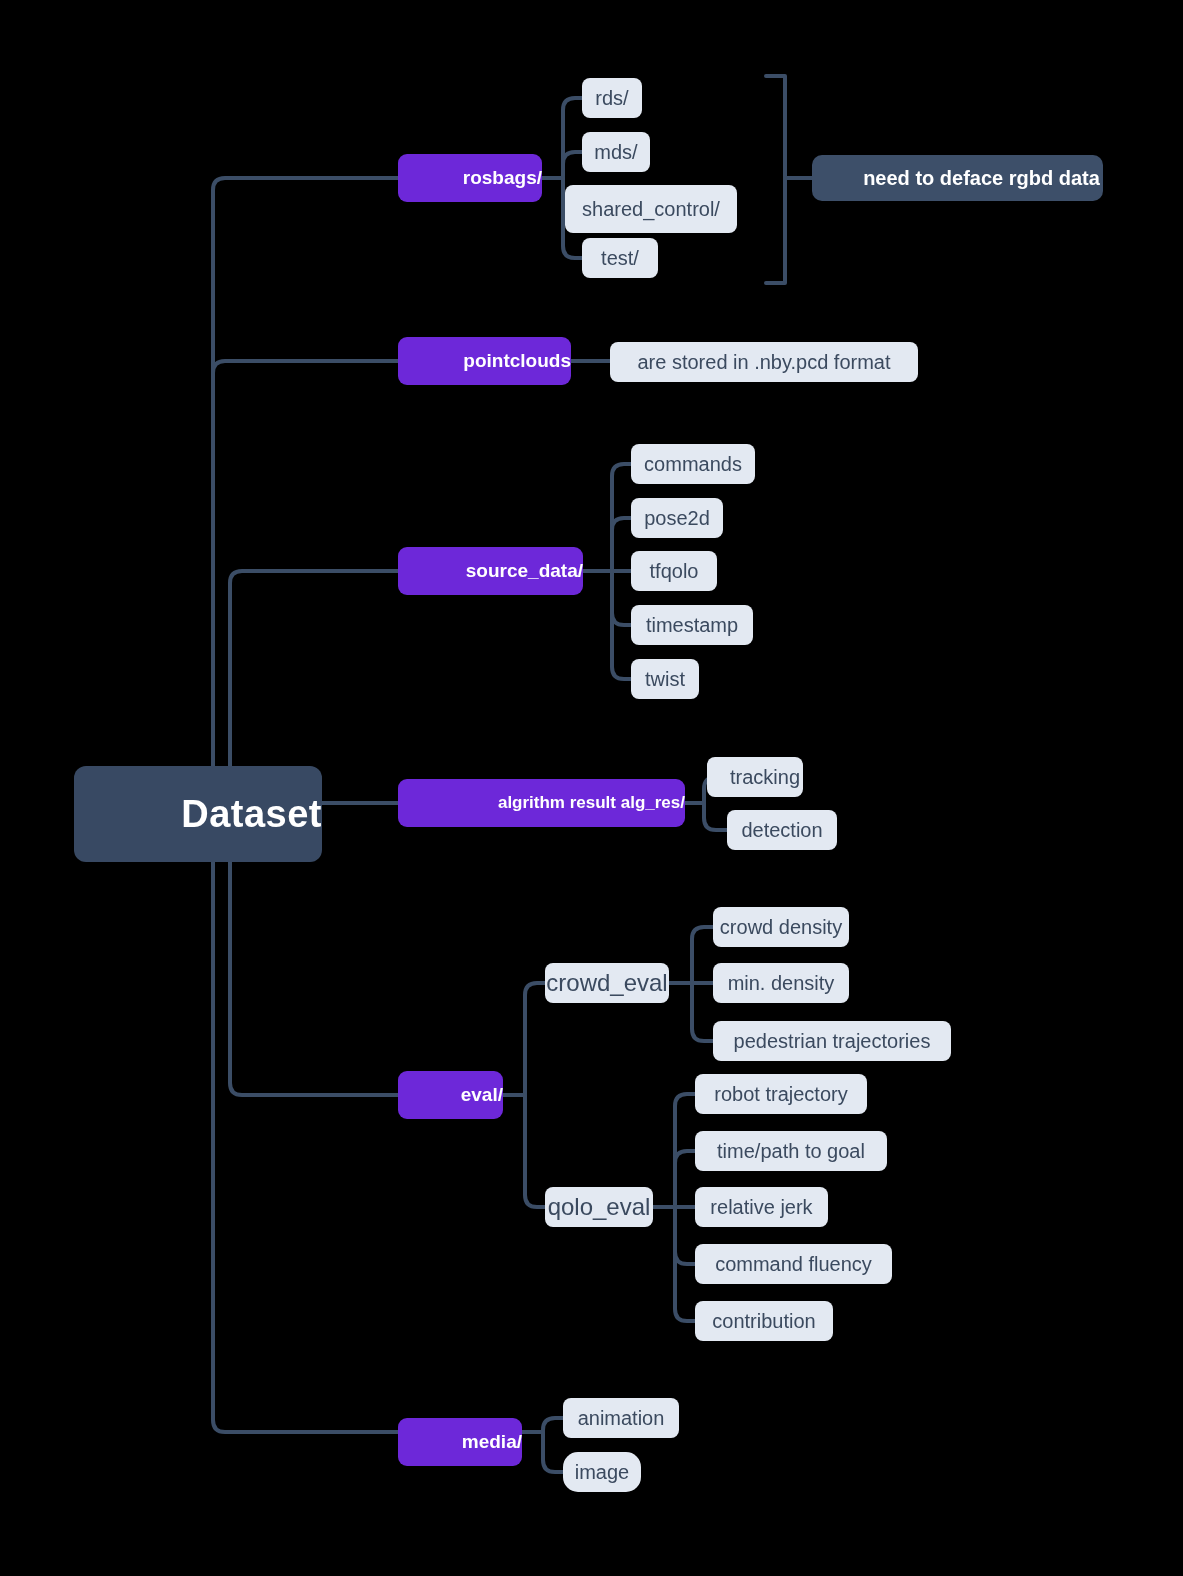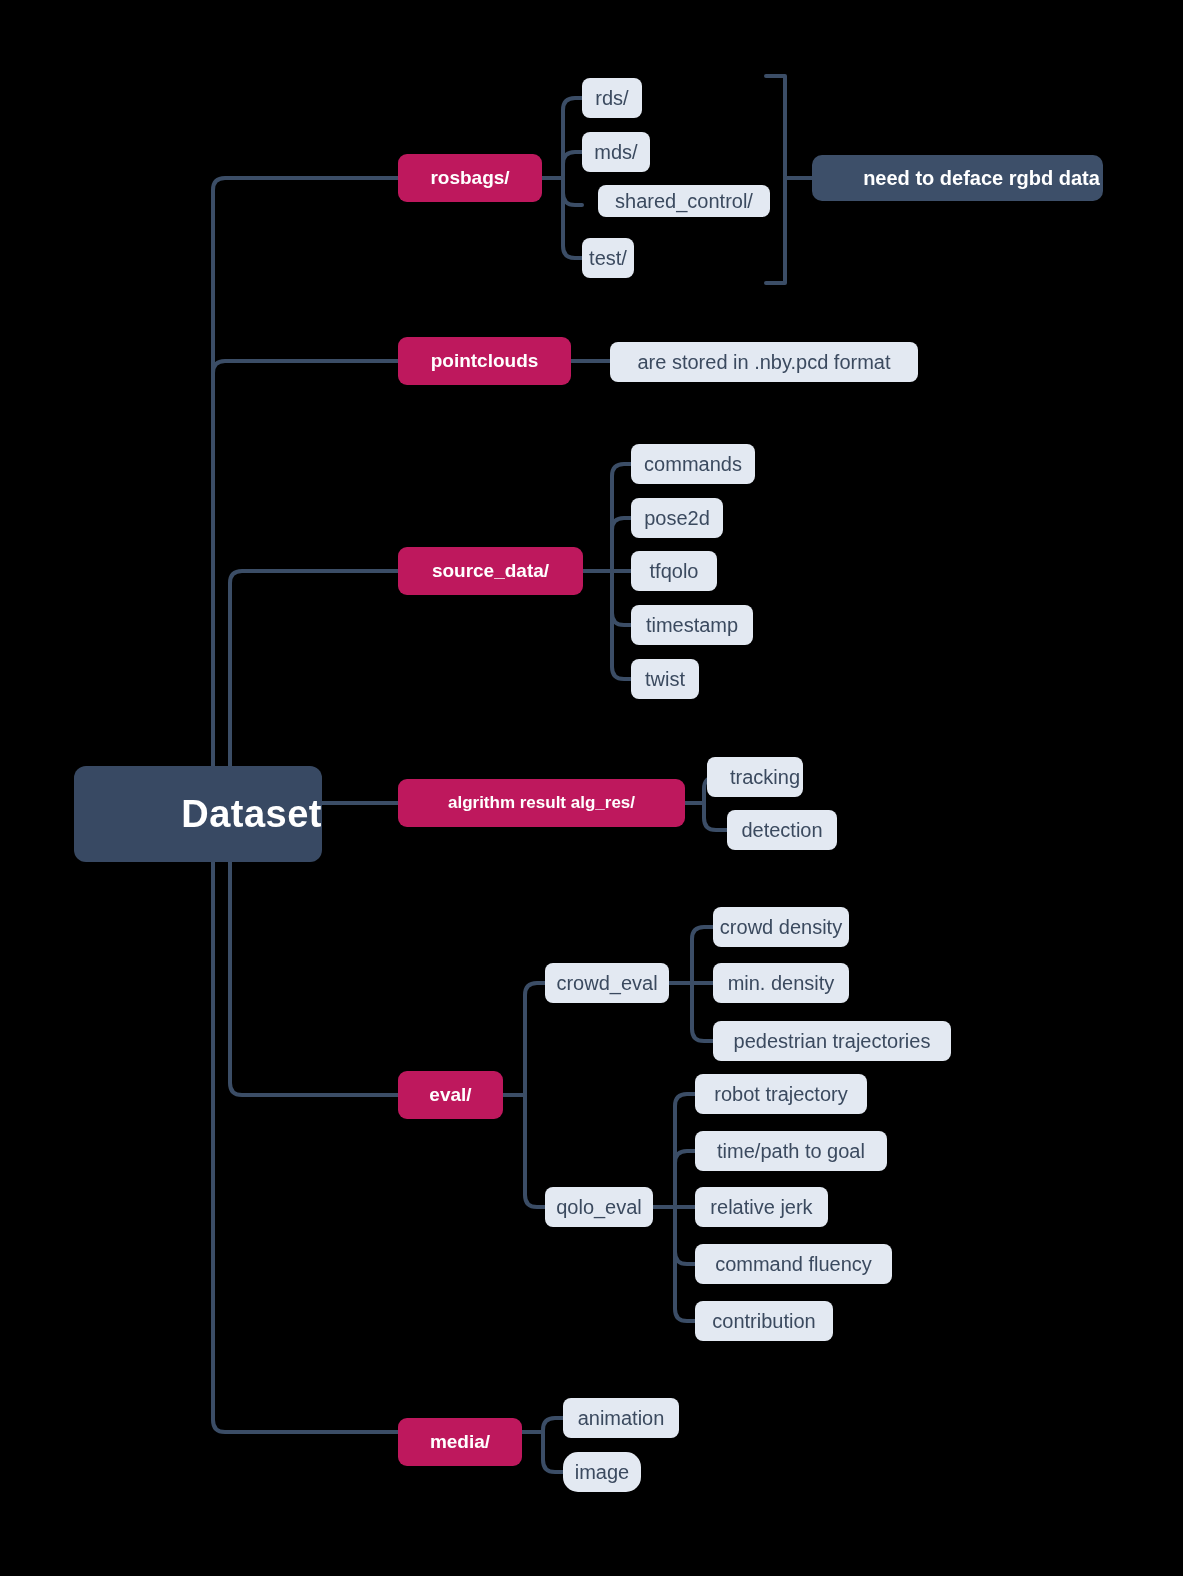--- a/index.html
+++ b/index.html
@@ -34,24 +34,25 @@
   }
   .node.root {
     background: #384963;
     color: #ffffff;
     font-size: 38px;
     font-weight: bold;
     letter-spacing: 0.5px;
     border-radius: 12px;
   }
   .node.branch {
-    background: #be185d;
+    background: #6d28d9;
     color: #ffffff;
     font-size: 19px;
     font-weight: bold;
+    justify-content: flex-end;
   }
   .node.branch.small {
     font-size: 17px;
   }
   .node.leaf {
     background: #e3e9f2;
     color: #3b4a5f;
     font-size: 20px;
     font-weight: normal;
     border-radius: 8px;
@@ -59,21 +60,21 @@
   .node.note {
     background: #3d4f69;
     color: #ffffff;
     font-size: 20px;
     font-weight: bold;
     border-radius: 10px;
   }
   .node.sub {
     background: #e3e9f2;
     color: #3b4a5f;
-    font-size: 20px;
+    font-size: 24px;
     font-weight: normal;
     border-radius: 8px;
   }
 </style>
 </head>
 <body>
 
 <div id="canvas">
 
   <svg id="edges" viewBox="0 0 1183 1576" xmlns="http://www.w3.org/2000/svg">
@@ -141,24 +142,24 @@
 
   <div class="node branch" style="left:398px; top:154px; width:144px; height:48px;">
     <span>rosbags/</span>
   </div>
   <div class="node leaf" style="left:582px; top:78px; width:60px; height:40px;">
     <span>rds/</span>
   </div>
   <div class="node leaf" style="left:582px; top:132px; width:68px; height:40px;">
     <span>mds/</span>
   </div>
-  <div class="node leaf" style="left:598px; top:185px; width:172px; height:32px;">
+  <div class="node leaf" style="left:565px; top:185px; width:172px; height:48px;">
     <span>shared_control/</span>
   </div>
-  <div class="node leaf" style="left:582px; top:238px; width:52px; height:40px;">
+  <div class="node leaf" style="left:582px; top:238px; width:76px; height:40px;">
     <span>test/</span>
   </div>
   <div class="node note" style="left:812px; top:155px; width:291px; height:46px;padding-left:48px;">
     <span>need to deface rgbd data</span>
   </div>
 
   <div class="node branch" style="left:398px; top:337px; width:173px; height:48px;">
     <span>pointclouds</span>
   </div>
   <div class="node leaf" style="left:610px; top:342px; width:308px; height:40px;">

